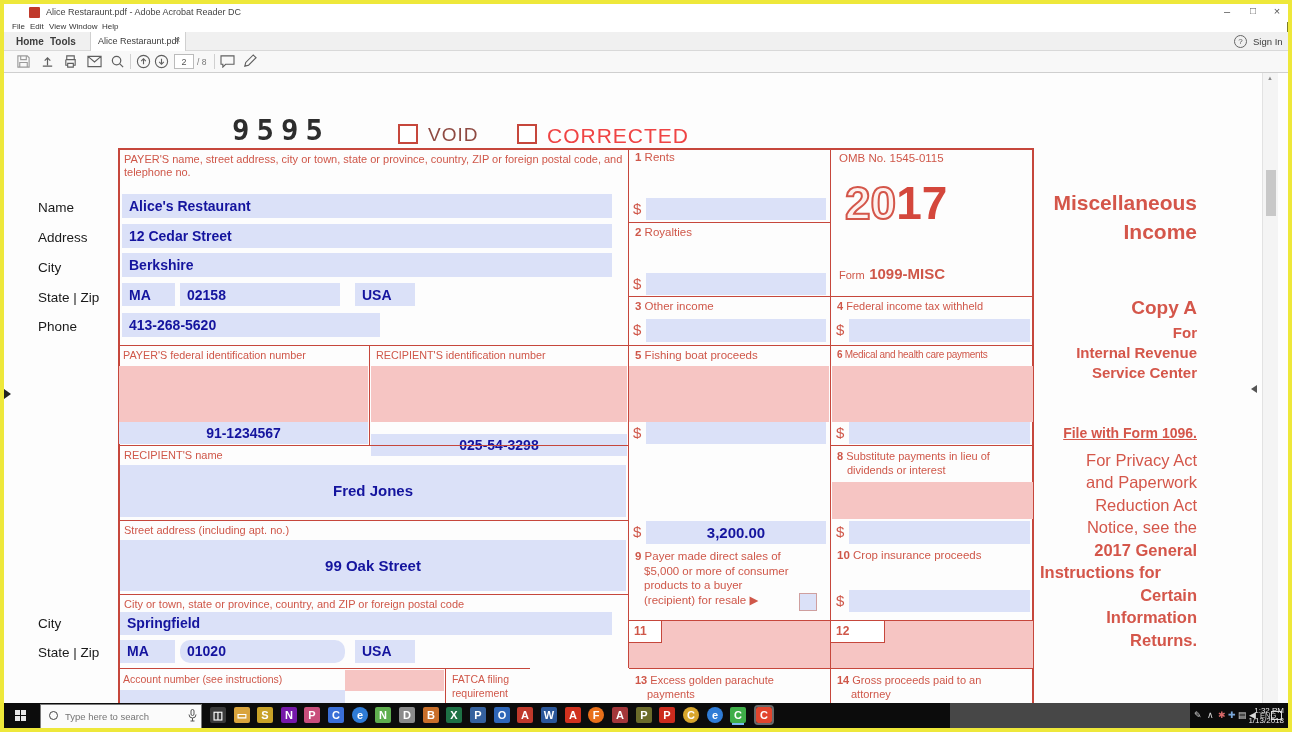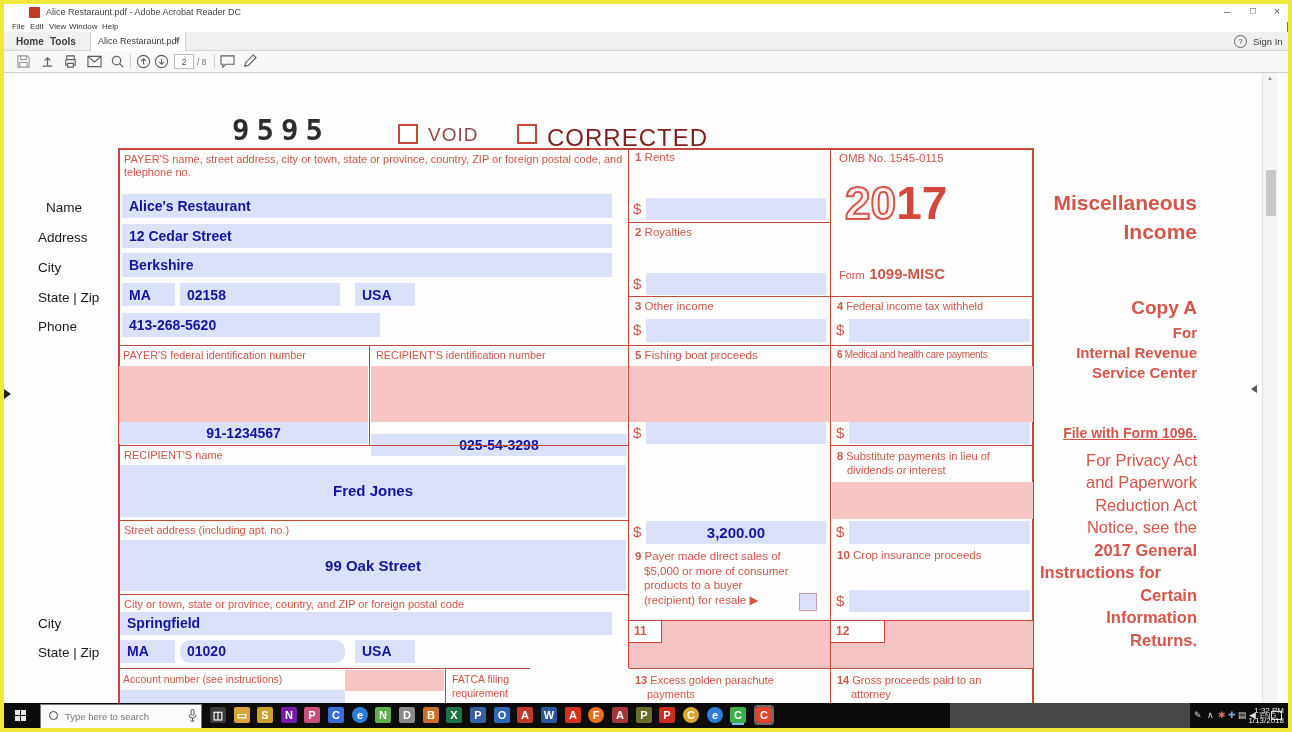--- a/index.html
+++ b/index.html
@@ -122,23 +122,23 @@
 
     <div class="a" style="left:1258px;top:0;width:16px;height:630px;background:#f4f4f4;border-left:1px solid #e2e2e2;box-sizing:border-box;">
       <span class="a" style="left:4px;top:2px;font-size:6px;color:#8a8a8a;">▲</span>
       <span class="a" style="left:3px;top:97px;width:10px;height:46px;background:#c8c8c8;"></span>
     </div>
 
     <span class="a" style="left:228px;top:40px;font-family:'DejaVu Sans Mono',monospace;font-weight:bold;font-size:29px;letter-spacing:7px;color:#2d2d2d;">9595</span>
     <span class="chk" style="left:394px;top:51px;width:20px;height:20px;"></span>
     <span class="a" style="left:424px;top:51px;font-size:19px;color:#8f4a42;letter-spacing:1px;">VOID</span>
     <span class="chk" style="left:513px;top:51px;width:20px;height:20px;"></span>
-    <span class="a" style="left:543px;top:51px;font-size:24px;color:#7f1d1d;letter-spacing:1px;">CORRECTED</span>
-
-    <span class="sideL" style="left:34px;top:127px;margin-left:8px;">Name</span>
+    <span class="a" style="left:543px;top:51px;font-size:21px;color:#ef4444;letter-spacing:1px;">CORRECTED</span>
+
+    <span class="sideL" style="left:34px;top:127px;">Name</span>
     <span class="sideL" style="left:34px;top:157px;">Address</span>
     <span class="sideL" style="left:34px;top:187px;">City</span>
     <span class="sideL" style="left:34px;top:217px;">State | Zip</span>
     <span class="sideL" style="left:34px;top:246px;">Phone</span>
     <span class="sideL" style="left:34px;top:543px;">City</span>
     <span class="sideL" style="left:34px;top:572px;">State | Zip</span>
 
     <div class="cell" style="left:114px;top:75px;width:916px;height:555px;border:2px solid #c6473c;border-bottom:none;"></div>
 
     <div class="cell bR" style="left:114px;top:75px;width:511px;height:197px;">

